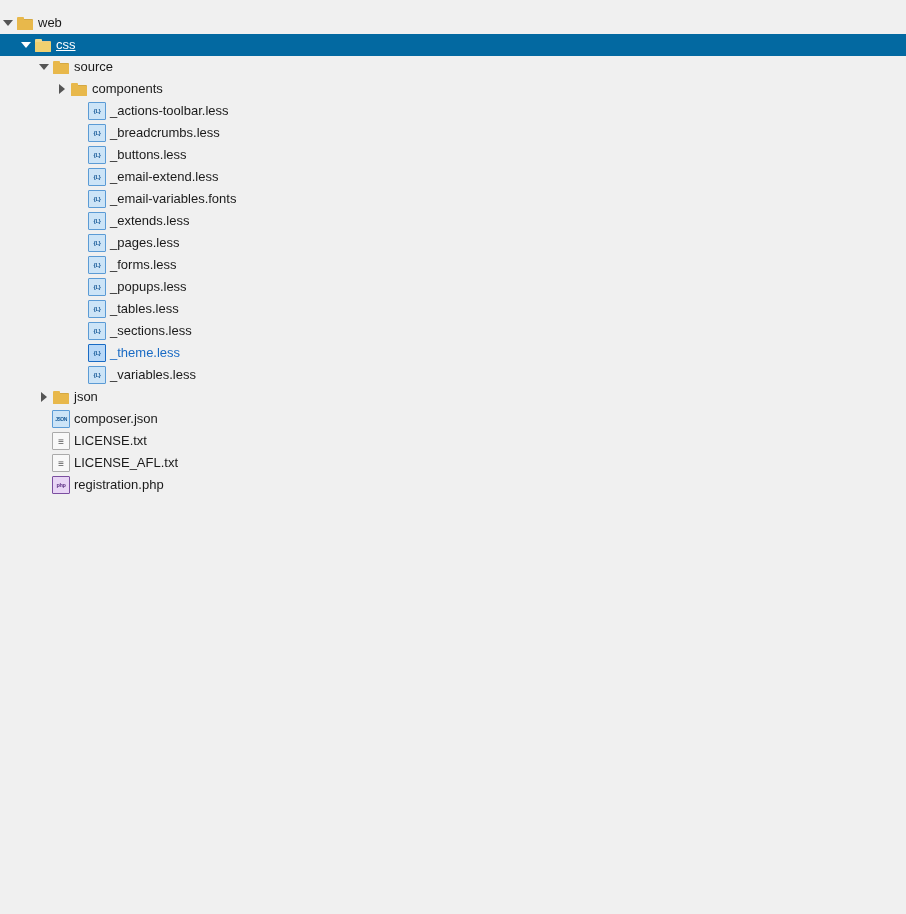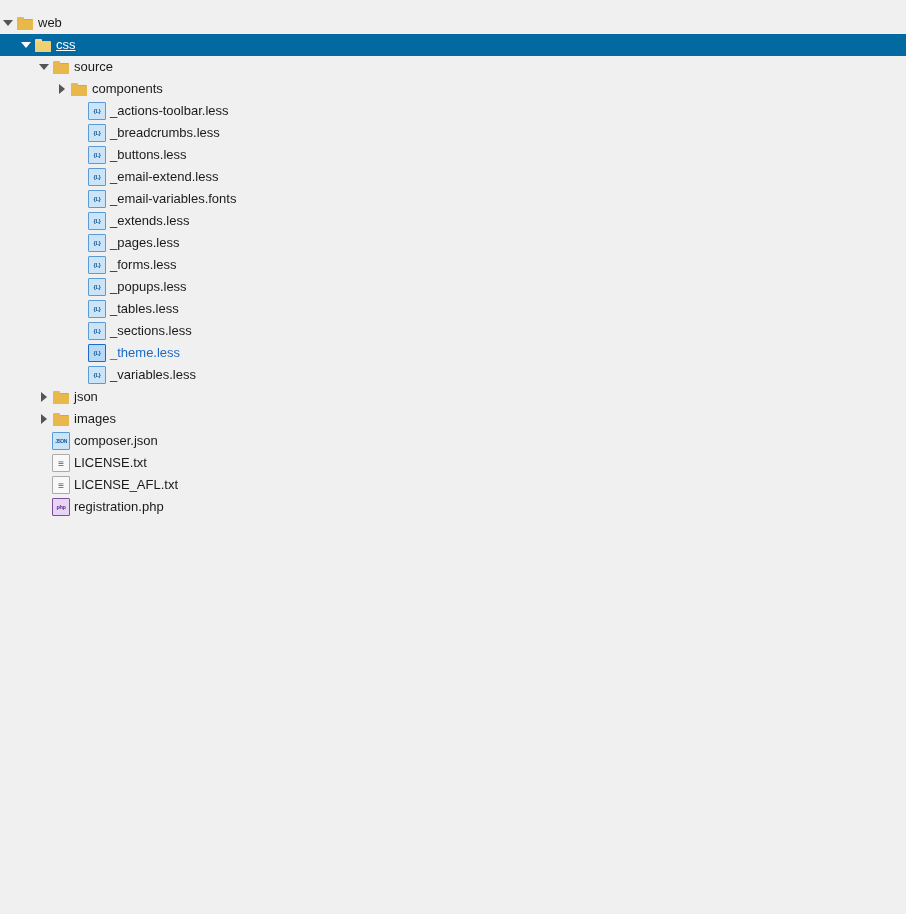--- a/index.html
+++ b/index.html
@@ -351,30 +351,20 @@
       <span class="arrow arrow-right"></span>
       <span class="folder-icon"><svg viewBox="0 0 18 16" width="18" height="16">
           <rect x="1" y="4" width="16" height="11" rx="1" fill="#d4a843"></rect>
           <rect x="1" y="2" width="7" height="4" rx="1" fill="#e8b84b"></rect>
           <rect x="1" y="5" width="16" height="10" rx="1" fill="#e8b84b"></rect>
         </svg></span>
       <span class="item-label">json</span>
     </div>
     <div class="tree-item">
       <span class="indent" style="width: 36px;"></span>
-      <span class="arrow arrow-right"></span>
-      <span class="folder-icon"><svg viewBox="0 0 18 16" width="18" height="16">
-          <rect x="1" y="4" width="16" height="11" rx="1" fill="#d4a843"></rect>
-          <rect x="1" y="2" width="7" height="4" rx="1" fill="#e8b84b"></rect>
-          <rect x="1" y="5" width="16" height="10" rx="1" fill="#e8b84b"></rect>
-        </svg></span>
-      <span class="item-label">images</span>
-    </div>
-    <div class="tree-item">
-      <span class="indent" style="width: 36px;"></span>
       <span class="arrow-spacer"></span>
       <span class="less-icon">
         <div class="json-icon-inner">JSON</div>
       </span>
       <span class="item-label">composer.json</span>
     </div>
     <div class="tree-item">
       <span class="indent" style="width: 36px;"></span>
       <span class="arrow-spacer"></span>
       <span class="less-icon">

